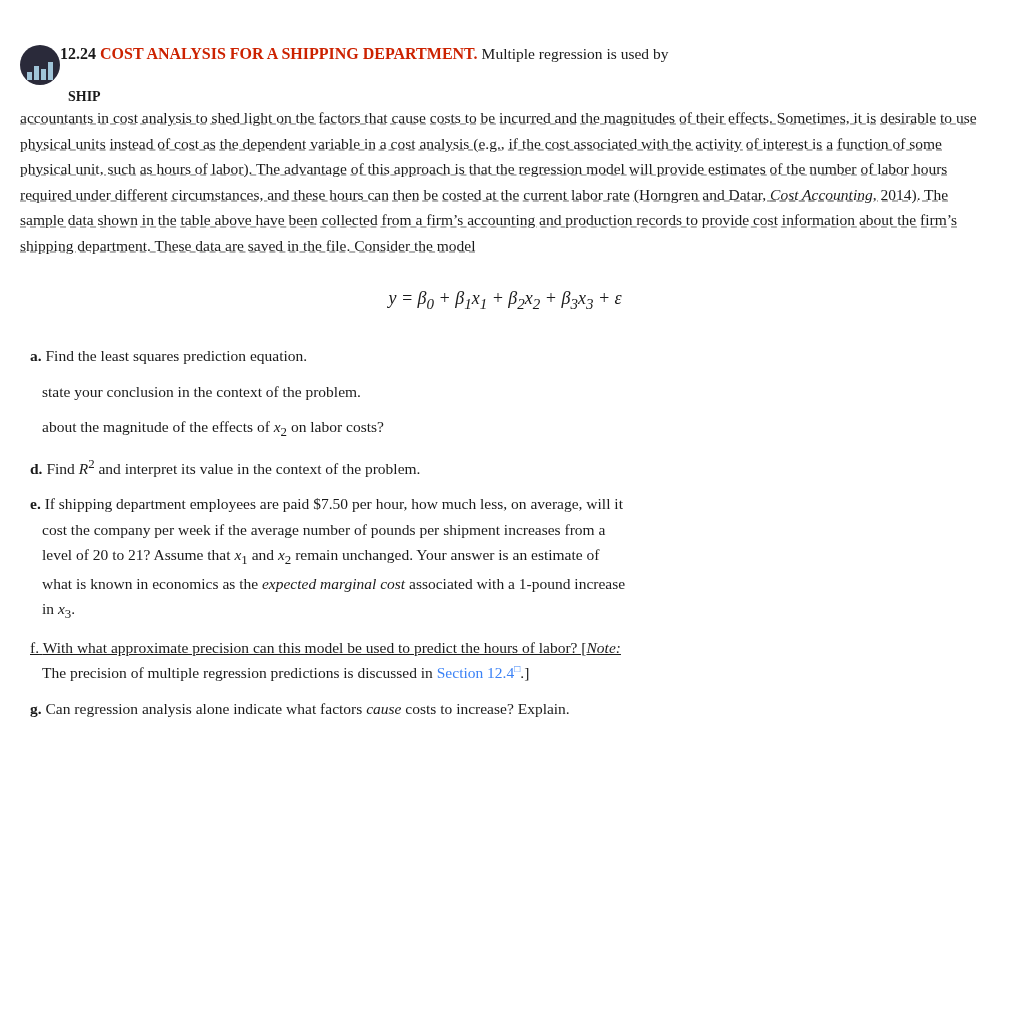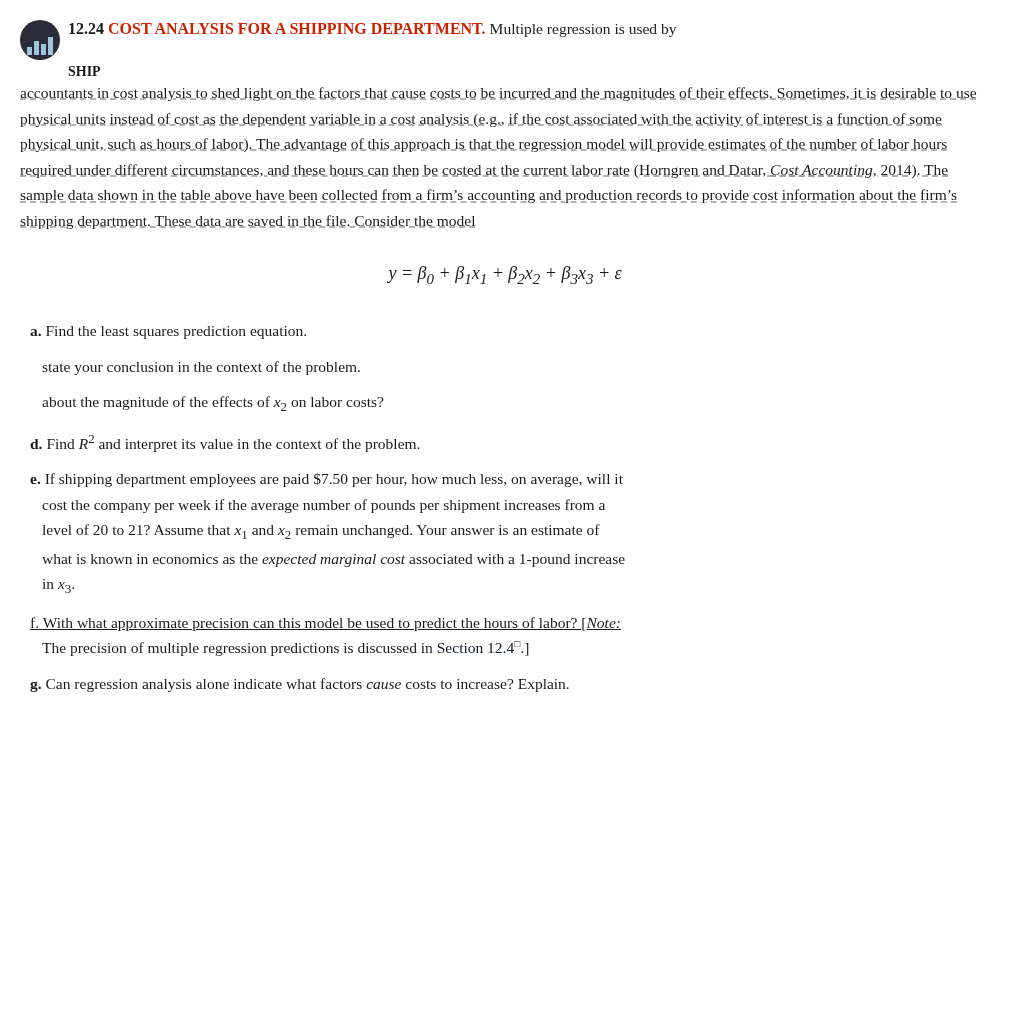--- a/index.html
+++ b/index.html
@@ -14,22 +14,22 @@
       font-size: 16px;
       color: #1a1a1a;
       width: 1020px;
       min-height: 1016px;
       padding: 20px 30px 40px 20px;
     }
 
     .header-row {
       display: flex;
       align-items: flex-start;
-      gap: 8px;
       margin-bottom: 4px;
+      margin-top: 25px;
     }
 
     .chart-icon {
       width: 40px;
       height: 40px;
       background: #2a2a3a;
       border-radius: 50%;
       display: flex;
       align-items: flex-end;
       justify-content: center;
@@ -170,21 +170,21 @@
       <span class="indent">level of 20 to 21? Assume that <i>x</i><sub>1</sub> and <i>x</i><sub>2</sub> remain unchanged. Your answer is an estimate of</span>
       <span class="indent">what is known in economics as the <i>expected marginal cost</i> associated with a 1-pound increase</span>
       <span class="indent">in <i>x</i><sub>3</sub>.</span>
     </div>
 
     <div class="part-item">
       <span style="margin-left:10px;text-decoration:underline;">
         <span class="part-label normal-text" style="font-weight:normal;">f.</span>
         <span> With what approximate precision can this model be used to predict the hours of labor? [<i>Note:</i></span>
       </span>
-      <span class="indent">The precision of multiple regression predictions is discussed in <span style="color:#0f172a;">Section 12.4<sup style="font-size:10px;">□</sup></span>.]</span>
+      <span class="indent">The precision of multiple regression predictions is discussed in <span style="color:#3b82f6;">Section 12.4<sup style="font-size:10px;">□</sup></span>.]</span>
     </div>
 
     <div class="part-item">
       <span style="margin-left:10px;">
         <span class="part-label">g.</span>
         <span> Can regression analysis alone indicate what factors <i>cause</i> costs to increase? Explain.</span>
       </span>
     </div>
 
   </div>

